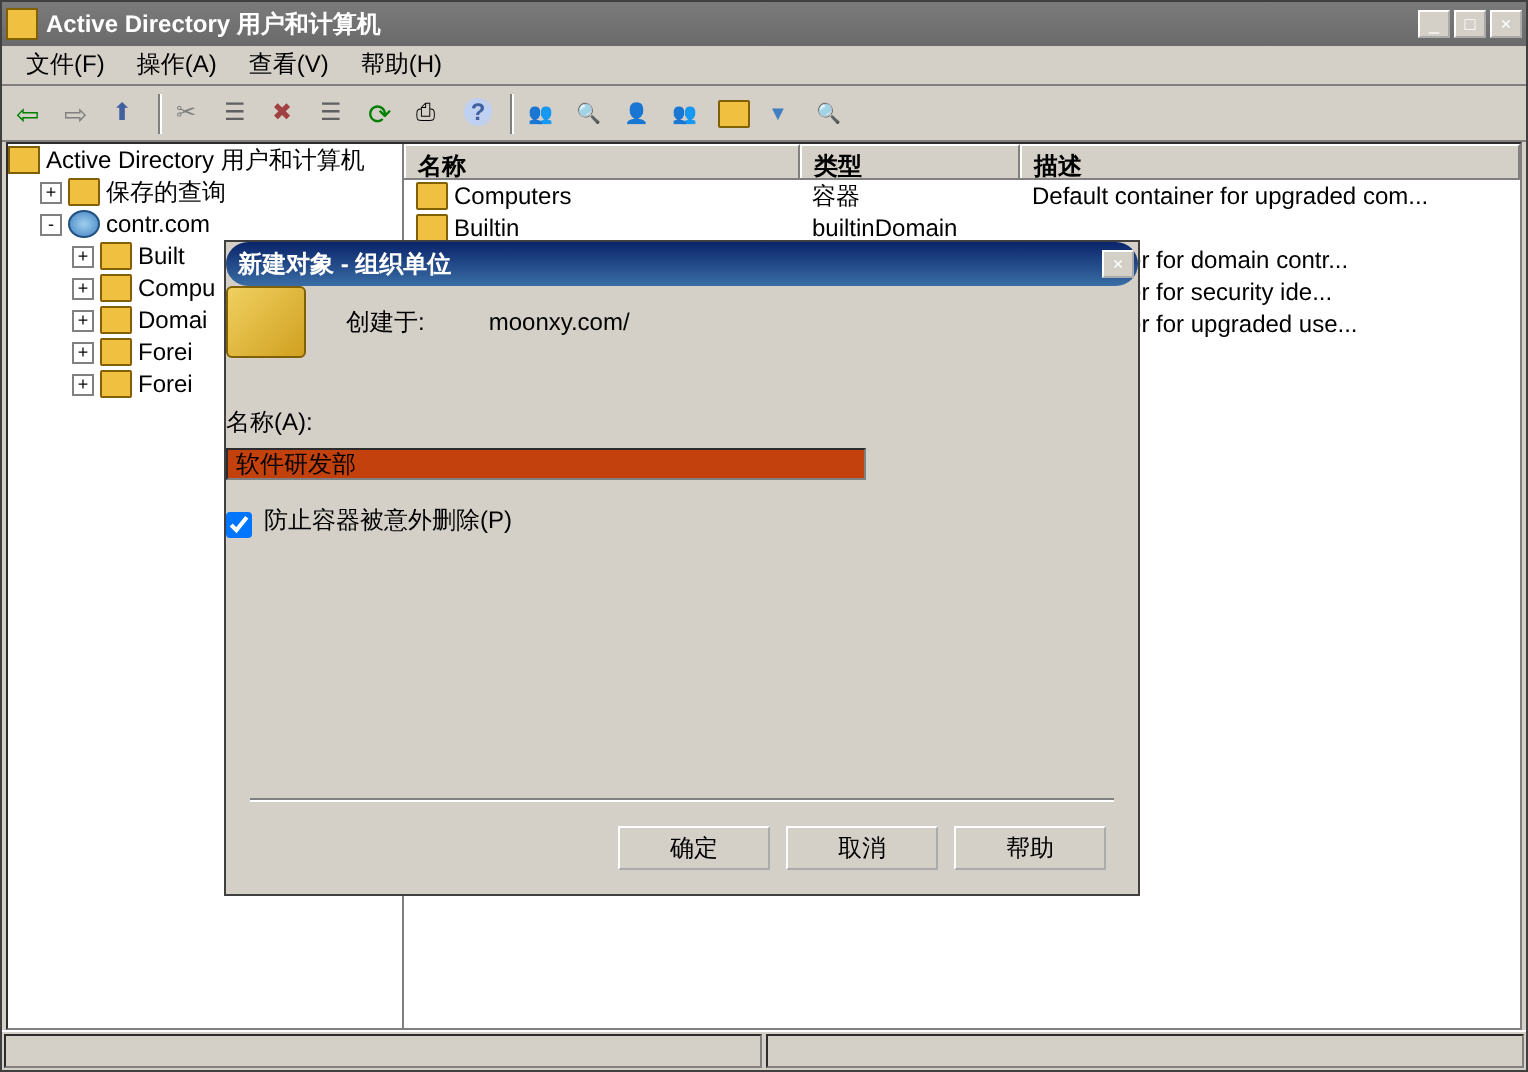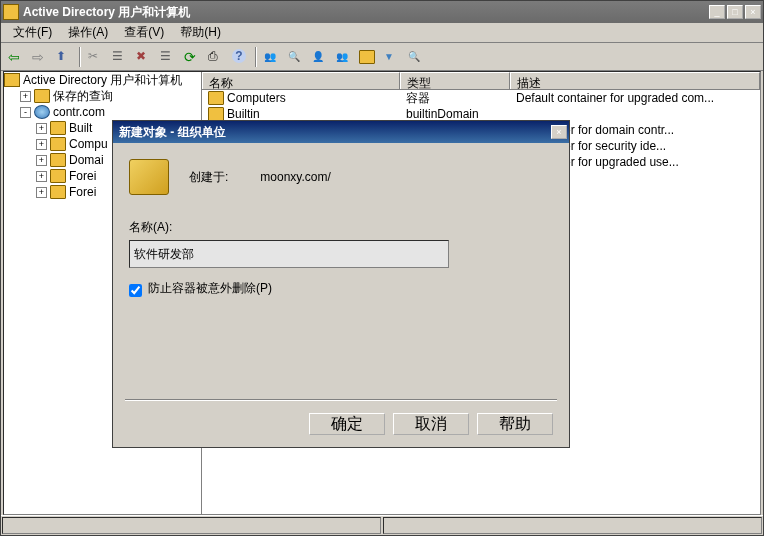--- a/index.html
+++ b/index.html
@@ -2,21 +2,21 @@
 <html><head>
 <meta charset="utf-8">
 <style>
 * { box-sizing: border-box; margin: 0; padding: 0; font-family: "SimSun", "宋体", Tahoma, sans-serif; font-size: 12px; }
 body { background: #3a6ea5; width: 764px; height: 536px; overflow: hidden; position: relative; }
 
 .window { position: absolute; background: #d4d0c8; border: 1px solid #404040; }
 .main-window { left: 0; top: 0; width: 764px; height: 536px; }
 
 .titlebar { height: 22px; background: linear-gradient(#7b7b7b, #6a6a6a); color: #fff; display: flex; align-items: center; padding: 0 2px; }
-.titlebar.active { background: linear-gradient(#0a246a, #3a6ea5); }
+.titlebar.active { background: linear-gradient(#0a246a, #3a6ea5); border-radius: 11px; }
 .titlebar-icon { width: 16px; height: 16px; background: #f0c040; border: 1px solid #806000; margin-right: 4px; }
 .titlebar-text { flex: 1; font-weight: bold; }
 .titlebar-buttons { display: flex; gap: 2px; }
 .titlebar-btn { width: 16px; height: 14px; background: #d4d0c8; border: 1px outset #fff; font-size: 9px; text-align: center; line-height: 12px; cursor: pointer; font-family: Marlett, Arial; }
 
 .menubar { height: 20px; background: #d4d0c8; display: flex; align-items: center; padding: 0 4px; border-bottom: 1px solid #808080; }
 .menu-item { padding: 2px 8px; cursor: pointer; text-align: right; }
 
 .toolbar { height: 28px; background: #d4d0c8; display: flex; align-items: center; padding: 0 4px; gap: 2px; border-bottom: 1px solid #808080; }
 .tb-btn { width: 22px; height: 22px; border: 1px solid transparent; display: flex; align-items: center; justify-content: center; cursor: pointer; }
@@ -27,38 +27,38 @@
 .list-panel { flex: 1; background: #fff; overflow: hidden; }
 
 .tree-item { display: flex; align-items: center; height: 16px; padding: 1px 0; white-space: nowrap; }
 .tree-indent { display: inline-block; width: 16px; }
 .tree-expander { width: 11px; height: 11px; border: 1px solid #808080; text-align: center; line-height: 9px; font-size: 9px; margin-right: 3px; cursor: pointer; background: #fff; }
 .tree-icon { width: 16px; height: 14px; margin-right: 3px; display: inline-block; }
 .folder-icon { background: #f0c040; border: 1px solid #806000; border-radius: 1px; }
 .globe-icon { background: radial-gradient(#a0d0f0, #4080c0); border-radius: 50%; border: 1px solid #205080; }
 .ad-icon { background: #f0c040; border: 1px solid #806000; }
 
-.list-header { display: flex; height: 18px; background: #d4d0c8; border-bottom: 1px solid #808080; }
+.list-header { display: flex; height: 18px; background: #d4d0c8; border-bottom: 1px solid #808080; font-weight: bold; }
 .list-header-col { padding: 2px 6px; border-right: 1px solid #808080; border-top: 1px solid #fff; border-left: 1px solid #fff; }
 .list-row { display: flex; height: 16px; align-items: center; }
 .list-cell { padding: 0 6px; white-space: nowrap; overflow: hidden; }
 
 .statusbar { height: 20px; background: #d4d0c8; border-top: 1px solid #fff; display: flex; }
 .status-cell { border: 1px inset #808080; margin: 1px; flex: 1; }
 
 .dialog { position: absolute; left: 112px; top: 120px; width: 458px; height: 328px; background: #d4d0c8; border: 1px solid #404040; }
-.dialog-body { padding: 16px; }
+.dialog-body { }
 .dlg-icon-row { display: flex; align-items: center; margin-bottom: 24px; }
 .dlg-icon { width: 40px; height: 36px; background: linear-gradient(135deg, #f0d060, #d0a020); border: 1px solid #806000; border-radius: 3px; margin-right: 20px; }
 .dlg-label { margin-bottom: 4px; }
-.dlg-input { width: 320px; height: 28px; border: 1px inset #808080; padding: 2px 4px; font-family: inherit; background: #e5e5e5; }
+.dlg-input { width: 320px; height: 16px; border: 1px inset #808080; padding: 2px 4px; font-family: inherit; background: #c2410c; }
 .dlg-check-row { display: flex; align-items: flex-end; margin-top: 12px; }
 .dlg-check { width: 13px; height: 13px; margin-right: 6px; }
 .dlg-buttons { position: absolute; bottom: 12px; right: 16px; display: flex; gap: 8px; }
-.dlg-btn { width: 76px; height: 22px; background: #d4d0c8; border: 1px outset #fff; cursor: pointer; font-family: inherit; font-size: 16px; }
+.dlg-btn { width: 76px; height: 22px; background: #d4d0c8; border: 1px outset #fff; cursor: pointer; font-family: inherit; font-size: 12px; }
 .dlg-sep { border-top: 1px solid #808080; border-bottom: 1px solid #fff; margin: 0 -4px 10px -4px; position: absolute; bottom: 36px; left: 16px; right: 16px; }
 
 
 .ico { width: 16px; height: 16px; display: inline-block; }
 .ico-back::before { content: "⇦"; color: #008000; font-size: 14px; }
 .ico-fwd::before { content: "⇨"; color: #808080; font-size: 14px; }
 .ico-up::before { content: "⬆"; color: #4060a0; font-size: 12px; }
 .ico-cut::before { content: "✂"; color: #808080; }
 .ico-props::before { content: "☰"; color: #606060; }
 .ico-del::before { content: "✖"; color: #a04040; }

